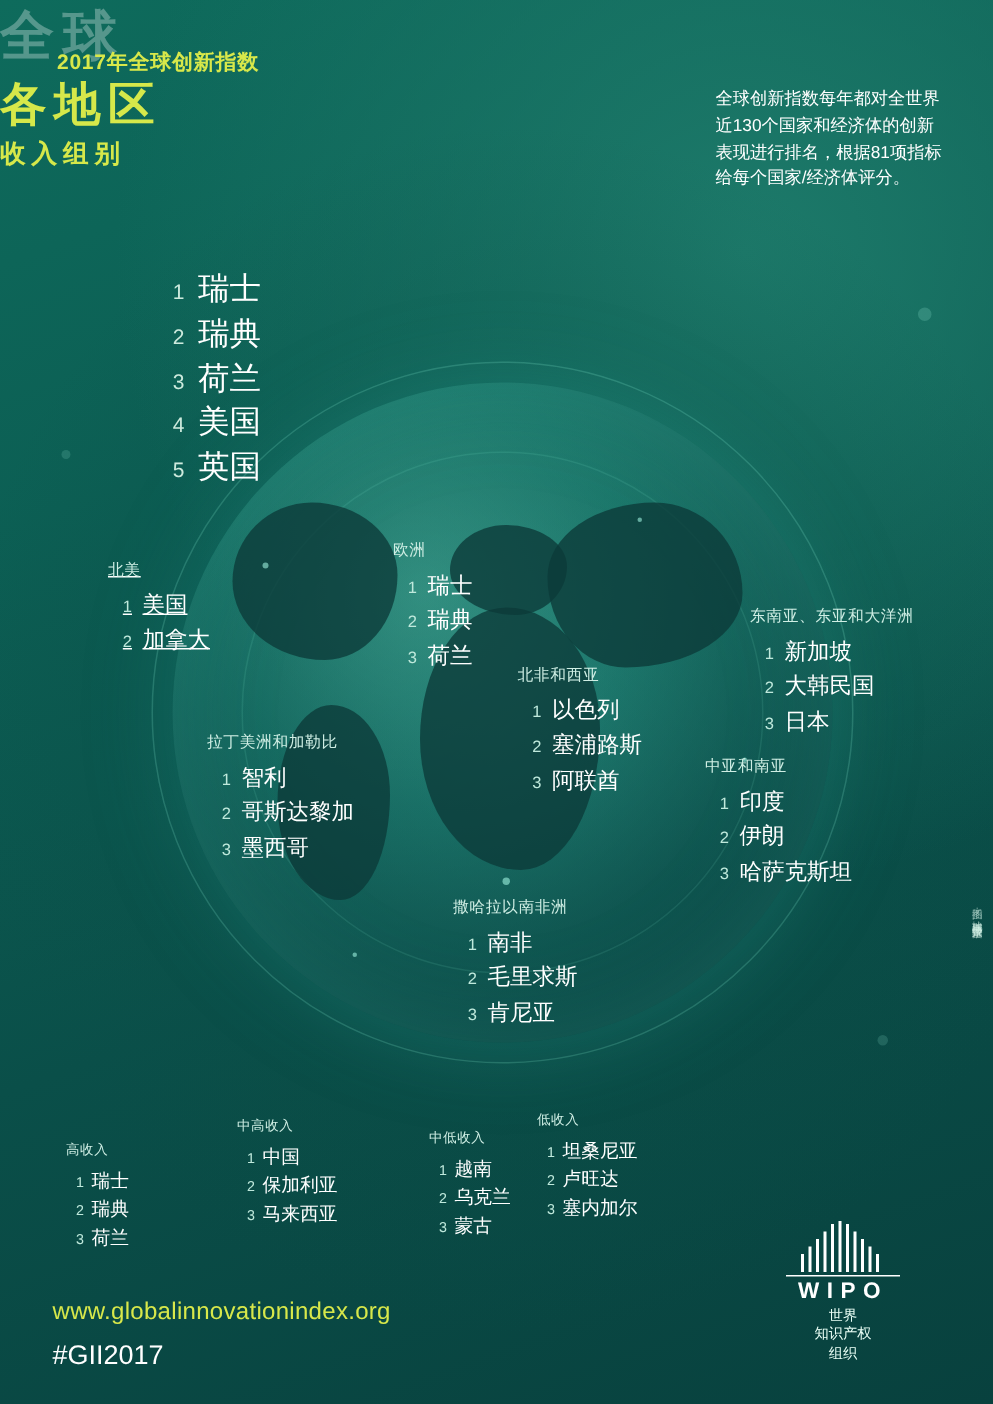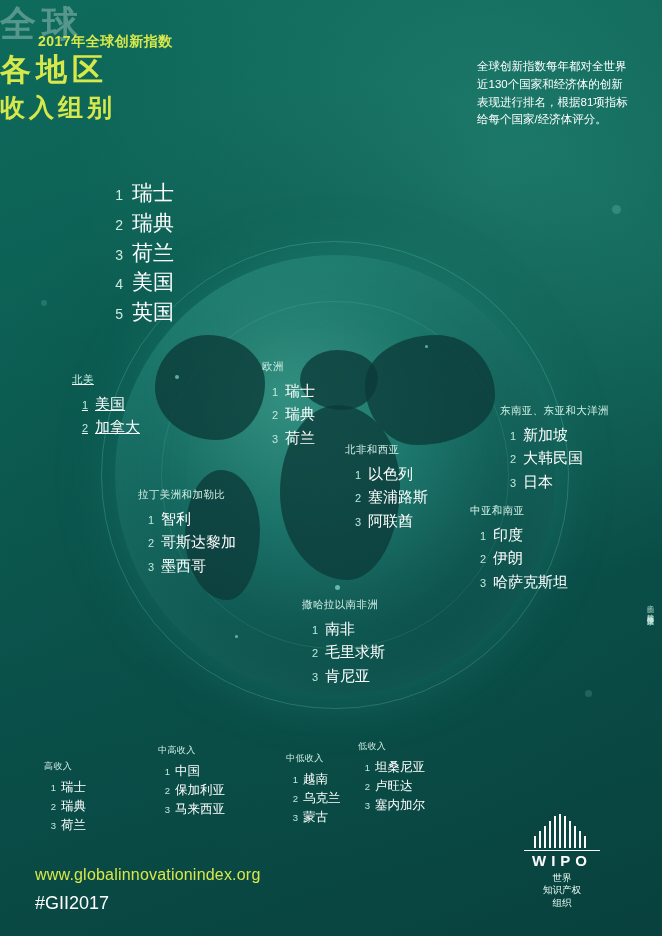--- a/index.html
+++ b/index.html
@@ -97,21 +97,21 @@
     color: rgba(255,255,255,0.30);
     letter-spacing: 6px;
   }
   .wm-region {
     left: 365px; top: 297px;
     font-size: 31px; font-weight: bold;
     color: #d6e84a; letter-spacing: 5px;
   }
   .wm-income {
     left: 44px; top: 706px;
-    font-size: 25px; font-weight: bold;
+    font-size: 17px; font-weight: bold;
     color: #d6e84a; letter-spacing: 4px;
   }
 
   
   .url {
     position: absolute; left: 35px; top: 866px;
     font-size: 16px; color: #d8e84a; letter-spacing: .2px;
   }
   .hashtag {
     position: absolute; left: 35px; top: 893px;

